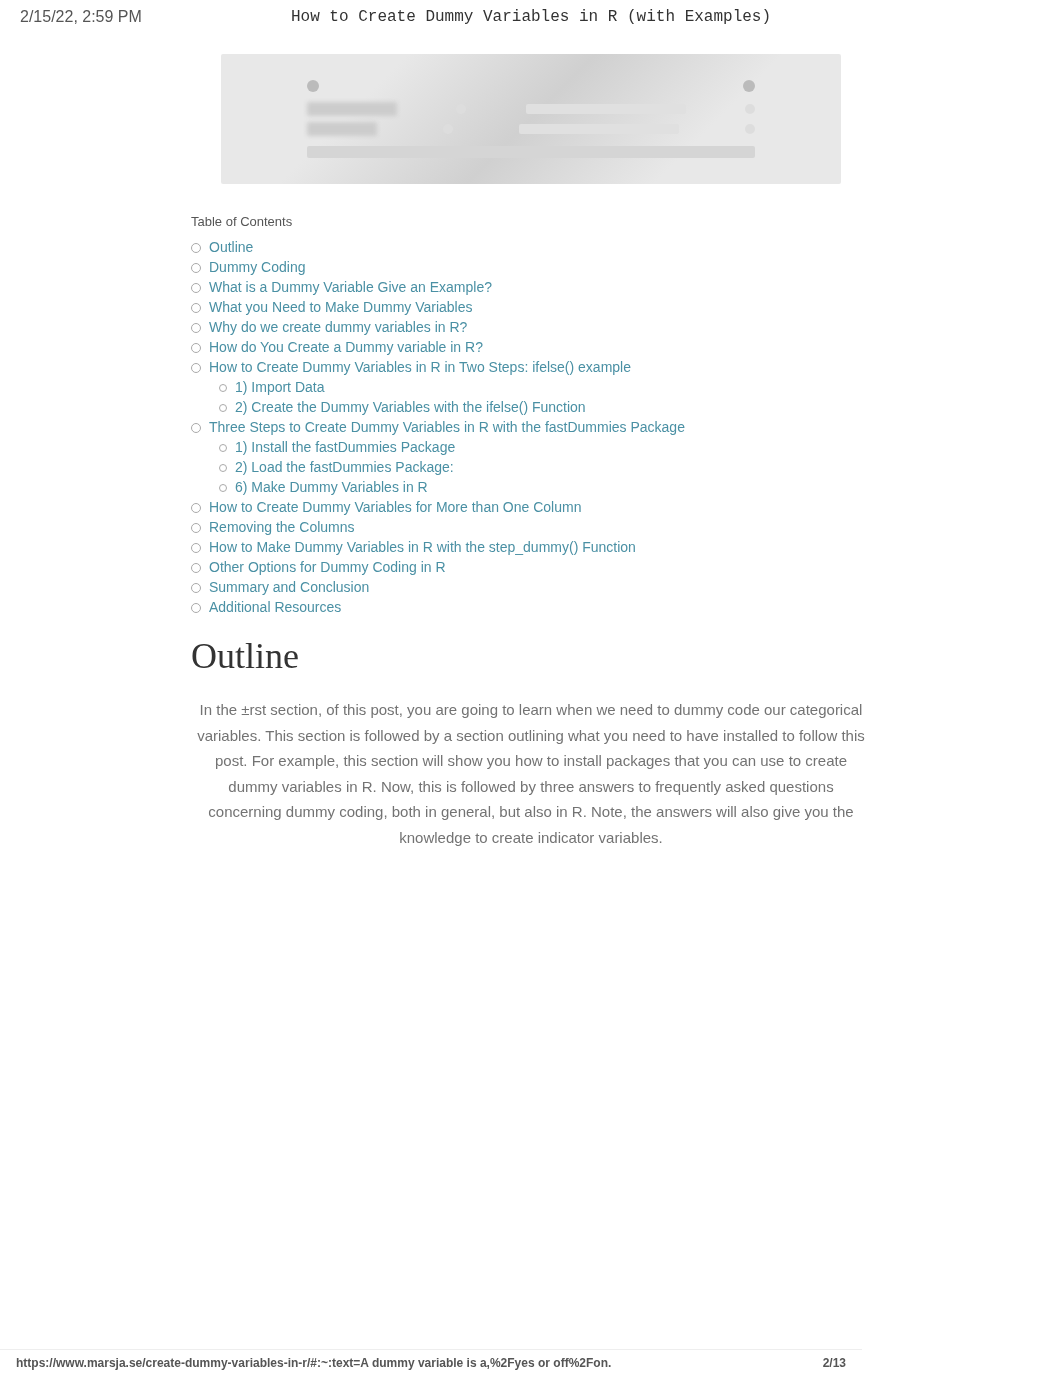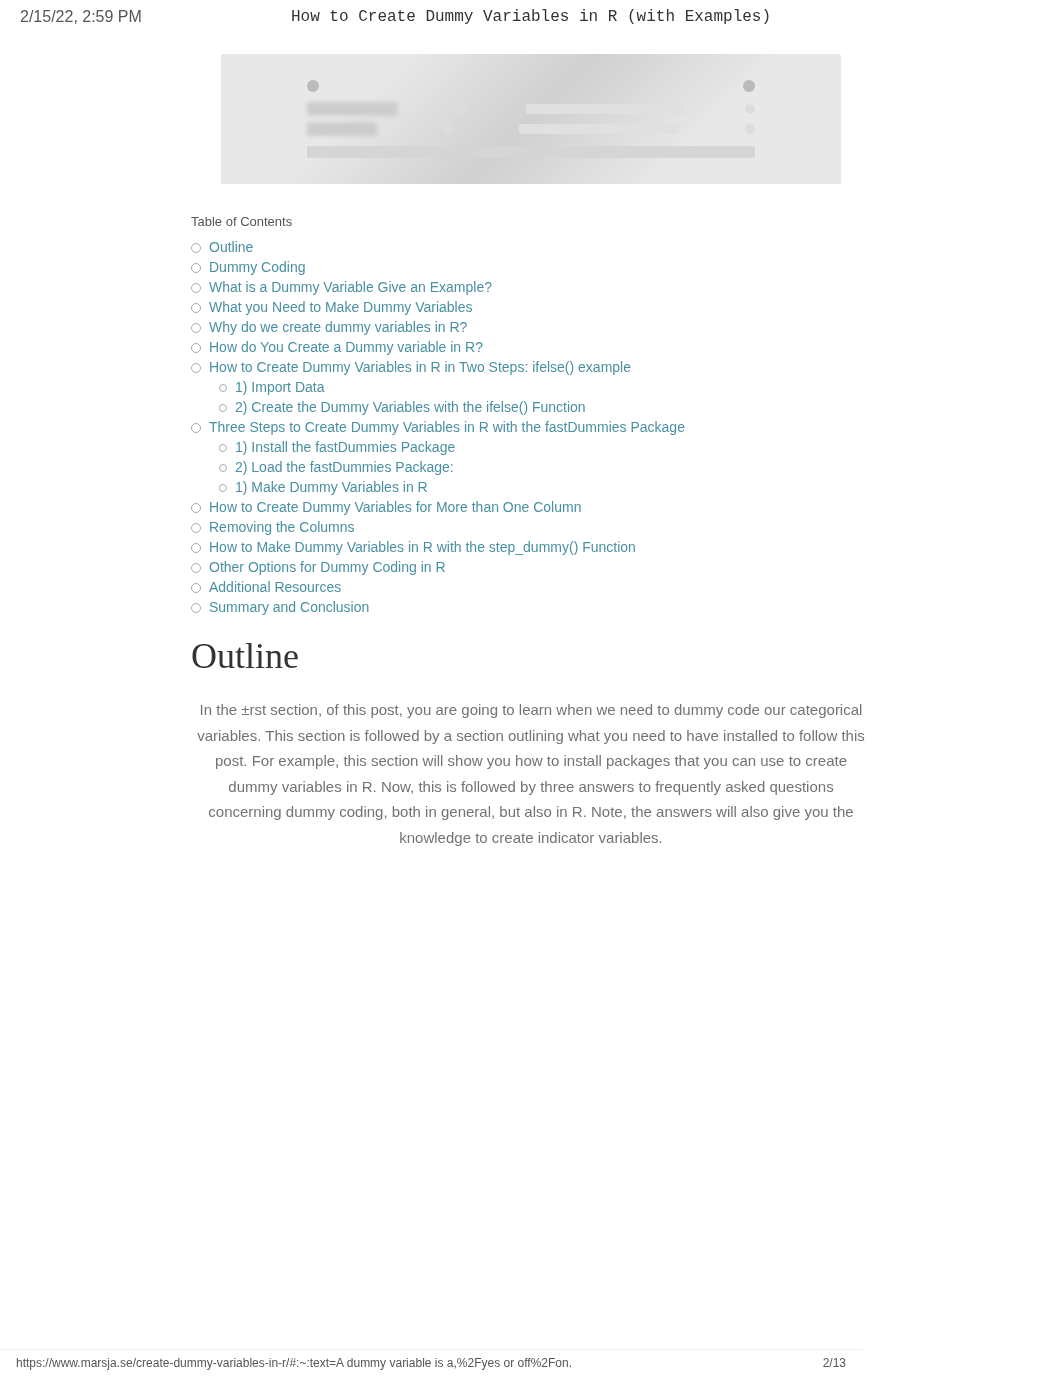--- a/index.html
+++ b/index.html
@@ -115,20 +115,21 @@
       width: 862px;
       background: #fff;
       border-top: 1px solid #eee;
       display: flex;
       justify-content: space-between;
       align-items: center;
       padding: 6px 16px;
       font-family: Arial, sans-serif;
       font-size: 12px;
       color: #555;
+      font-weight: bold;
     }
   </style>
 </head>
 <body>
 
 <div class="browser-bar">
   <span>2/15/22, 2:59 PM</span>
   <span class="page-title">How to Create Dummy Variables in R (with Examples)</span>
 </div>
 
@@ -213,45 +214,45 @@
     <div class="toc-item sub">
       <div class="toc-bullet"></div>
       <a href="#">1) Install the fastDummies Package</a>
     </div>
     <div class="toc-item sub">
       <div class="toc-bullet"></div>
       <a href="#">2) Load the fastDummies Package:</a>
     </div>
     <div class="toc-item sub">
       <div class="toc-bullet"></div>
-      <a href="#">1) Make Dummy Variables in R</a>
+      <a href="#">6) Make Dummy Variables in R</a>
     </div>
     <div class="toc-item">
       <div class="toc-bullet"></div>
       <a href="#">How to Create Dummy Variables for More than One Column</a>
     </div>
     <div class="toc-item">
       <div class="toc-bullet"></div>
       <a href="#">Removing the Columns</a>
     </div>
     <div class="toc-item">
       <div class="toc-bullet"></div>
       <a href="#">How to Make Dummy Variables in R with the step_dummy() Function</a>
     </div>
     <div class="toc-item">
       <div class="toc-bullet"></div>
       <a href="#">Other Options for Dummy Coding in R</a>
     </div>
     <div class="toc-item">
       <div class="toc-bullet"></div>
+      <a href="#">Summary and Conclusion</a>
+    </div>
+    <div class="toc-item">
+      <div class="toc-bullet"></div>
       <a href="#">Additional Resources</a>
-    </div>
-    <div class="toc-item">
-      <div class="toc-bullet"></div>
-      <a href="#">Summary and Conclusion</a>
     </div>
   </div>
 
   <div>
     <h2 class="section-heading">Outline</h2>
     <p class="body-text">In the ±rst section, of this post, you are going to learn when we need to dummy code our categorical variables. This section is followed by a section outlining what you need to have installed to follow this post. For example, this section will show you how to install packages that you can use to create dummy variables in R. Now, this is followed by three answers to frequently asked questions concerning dummy coding, both in general, but also in R. Note, the answers will also give you the knowledge to create indicator variables.</p>
   </div>
 
 </div>
 

